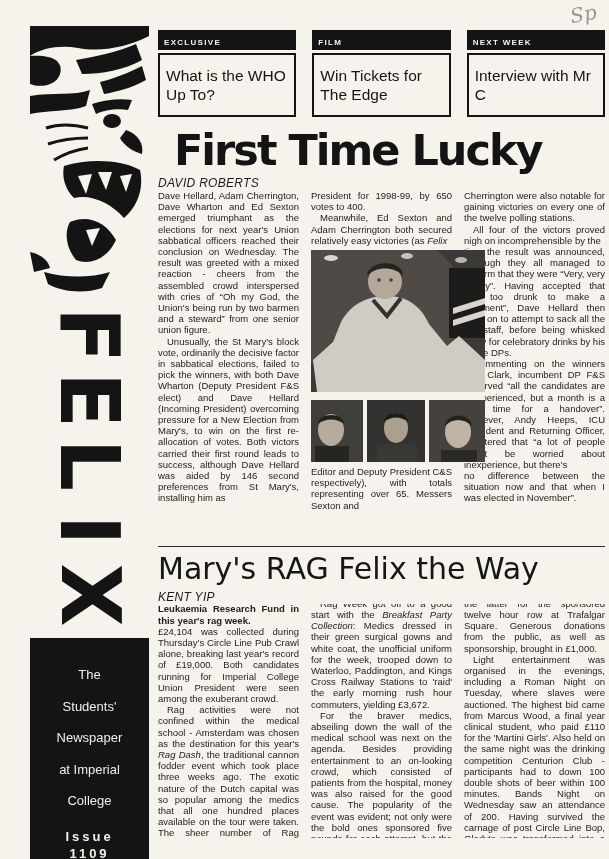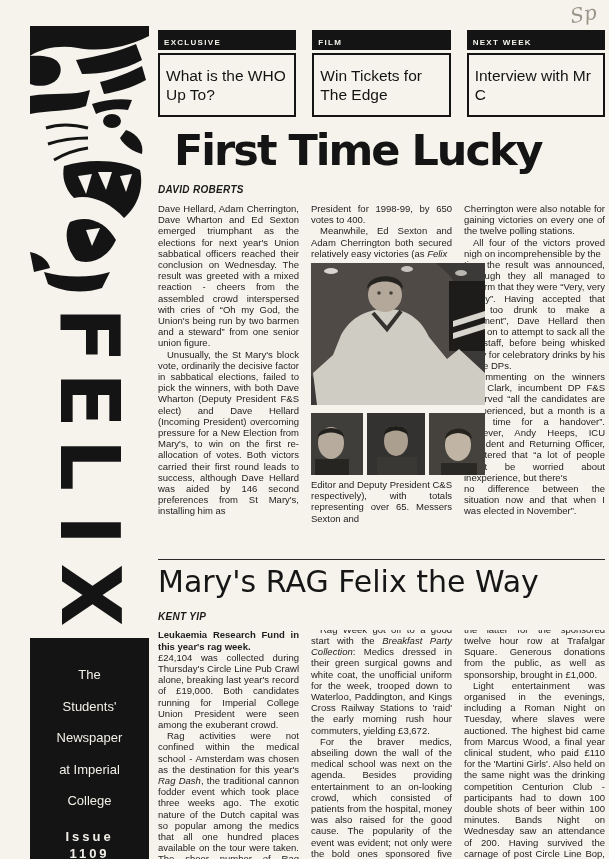--- a/index.html
+++ b/index.html
@@ -51,23 +51,23 @@
   .teaser-box {
     margin-top:3px; border:2px solid #141414; height:64px;
     display:flex; align-items:center; justify-content:center;
     text-align:left; font-size:15.5px; line-height:19px; padding:0 6px; color:#141414;
   }
 
   .headline1 {
     margin-top:12px; font-family:"DejaVu Sans", sans-serif;
     font-size:43px; font-weight:bold; letter-spacing:-2px; line-height:1; color:#141414;margin-left:16px;
   }
-  .byline { margin-top:12px; font-size:10px; font-weight:bold; font-style:italic; letter-spacing:.3px; }
-
-  .cols { margin-top:8px; display:flex; gap:12px; overflow:hidden; }
+  .byline { margin-top:4px; font-size:12px; font-weight:normal; font-style:italic; letter-spacing:.3px; }
+
+  .cols { margin-top:0; display:flex; gap:12px; overflow:hidden; }
   .art1 { height:352px; }
   .art2 { height:234px;align-items:center; }
   .col { flex:1; min-width:0; font-size:9.5px; line-height:11.2px; text-align:justify; color:#1d1d1d; }
   .col p { margin:0; }
   .pind { text-indent:9px; }
   .wrapped { margin-left:24px; }
   .lead-bold { font-weight:bold; }
 
   .photo { width:174px; height:212px; margin:4px 0; position:relative; background:#30302e; }
   .photo svg { display:block; width:100%; height:100%; }

